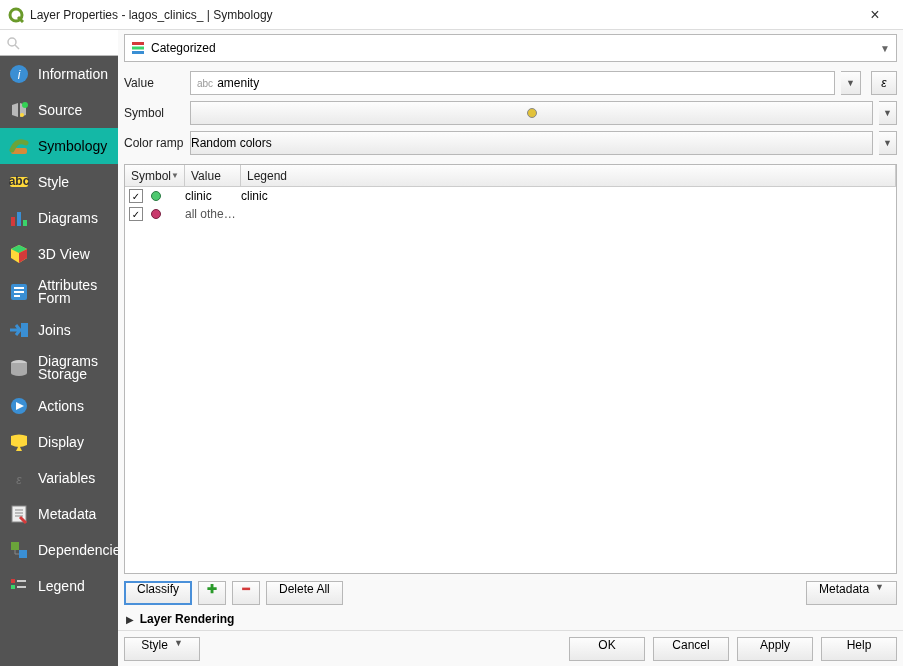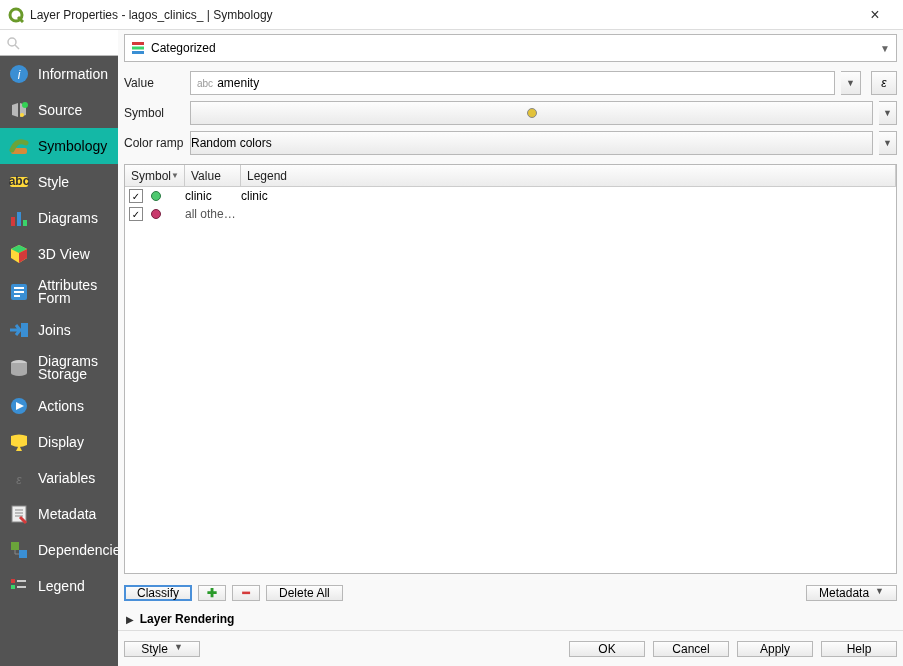--- a/index.html
+++ b/index.html
@@ -51,21 +51,21 @@
 .gh-leg { flex: 1; }
 .gh .sortarr { font-size: 8px; color: #666; }
 .grow { height: 18px; display: flex; align-items: center; padding: 0 4px; }
 .grow .chk { width: 14px; height: 14px; border: 1px solid #888; background: #fff; display: flex; align-items: center; justify-content: center; font-size: 10px; margin-right: 8px; }
 .grow .dot { width: 10px; height: 10px; border-radius: 50%; margin-right: 24px; }
 .grow .gval { width: 56px; }
 .grow .gleg { flex: 1; }
 .italic { color: #555; }
 
 .btnrow { height: 34px; display: flex; align-items: center; padding: 0 6px; gap: 6px; }
-.btn { height: 16px; padding: 0 12px; border: 1px solid #b8b8b8; background: linear-gradient(#fdfdfd,#eaeaea); display: flex; justify-content: center; cursor: pointer; }
+.btn { height: 24px; padding: 0 12px; border: 1px solid #b8b8b8; background: linear-gradient(#fdfdfd,#eaeaea); display: flex; justify-content: center; cursor: pointer; }
 .btn.active { border-color: #4a90d9; box-shadow: 0 0 0 1px #4a90d9 inset; }
 .iconbtn { width: 28px; padding: 0; }
 .spacer { flex: 1; }
 
 .section { padding: 2px 8px 4px 8px; display: flex; align-items: center; gap: 6px; }
 .tri { font-size: 10px; color: #333; }
 .section .stitle { font-weight: bold; text-align: right; }
 
 .footer { height: 36px; display: flex; align-items: center; padding: 0 6px; gap: 8px; border-top: 1px solid #ddd; }
 .footer .btn { min-width: 76px; justify-content: center; }

